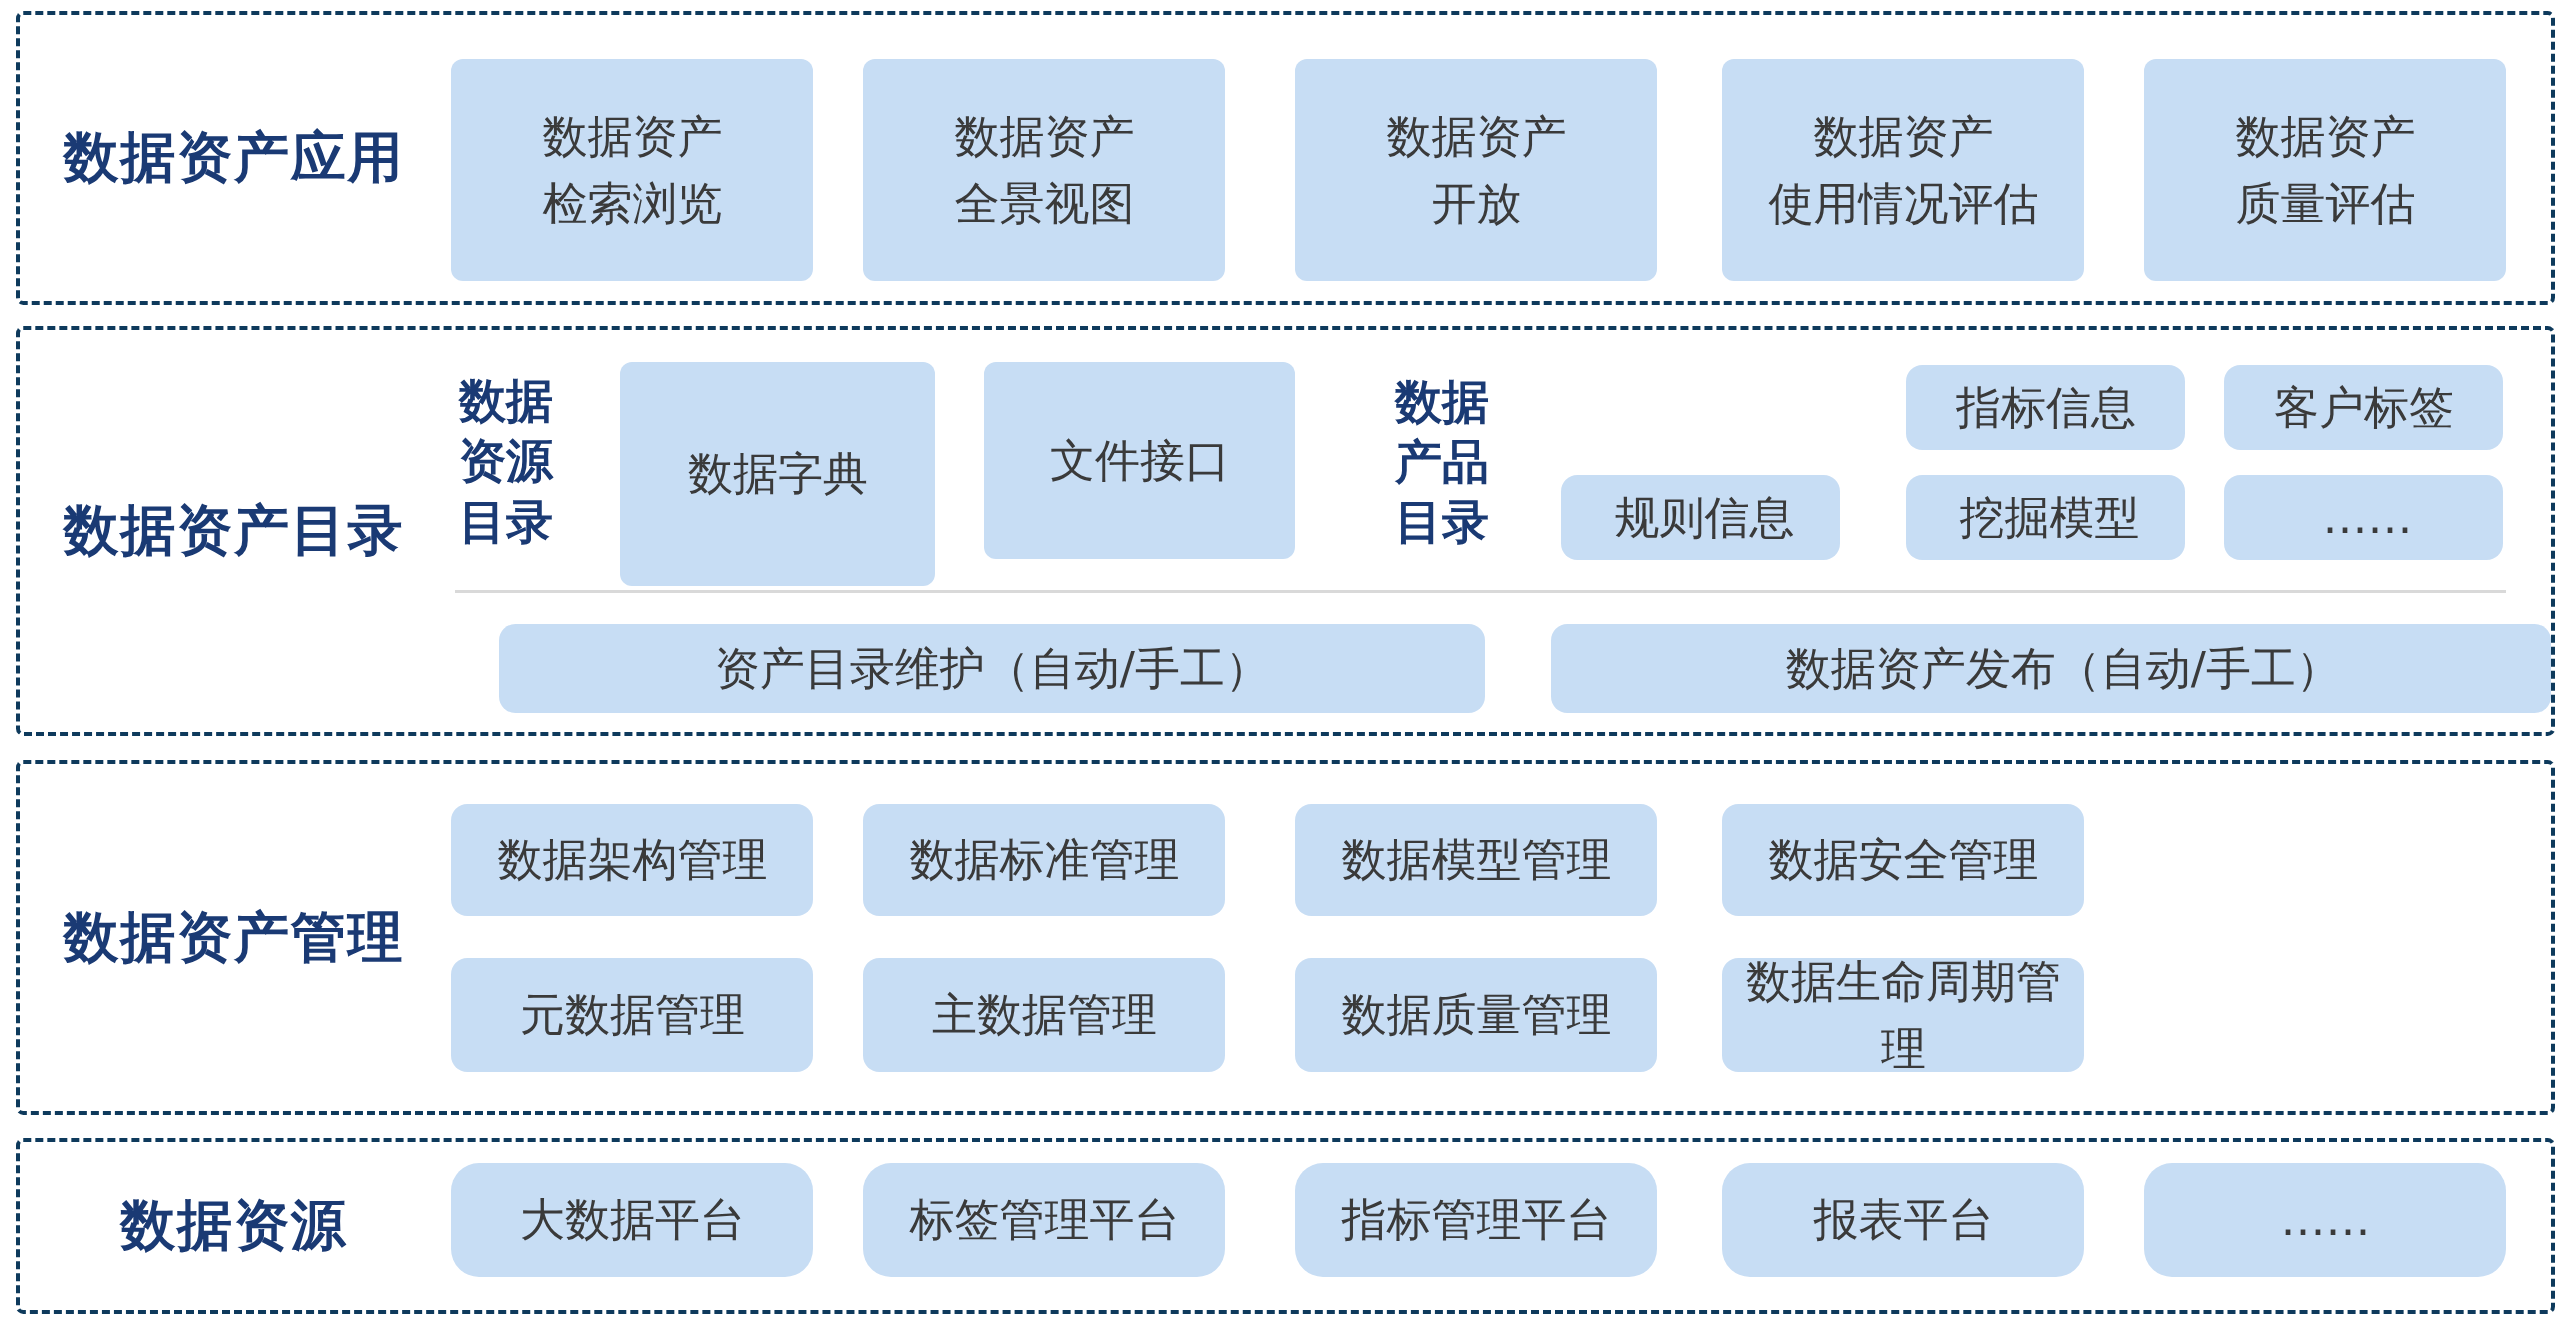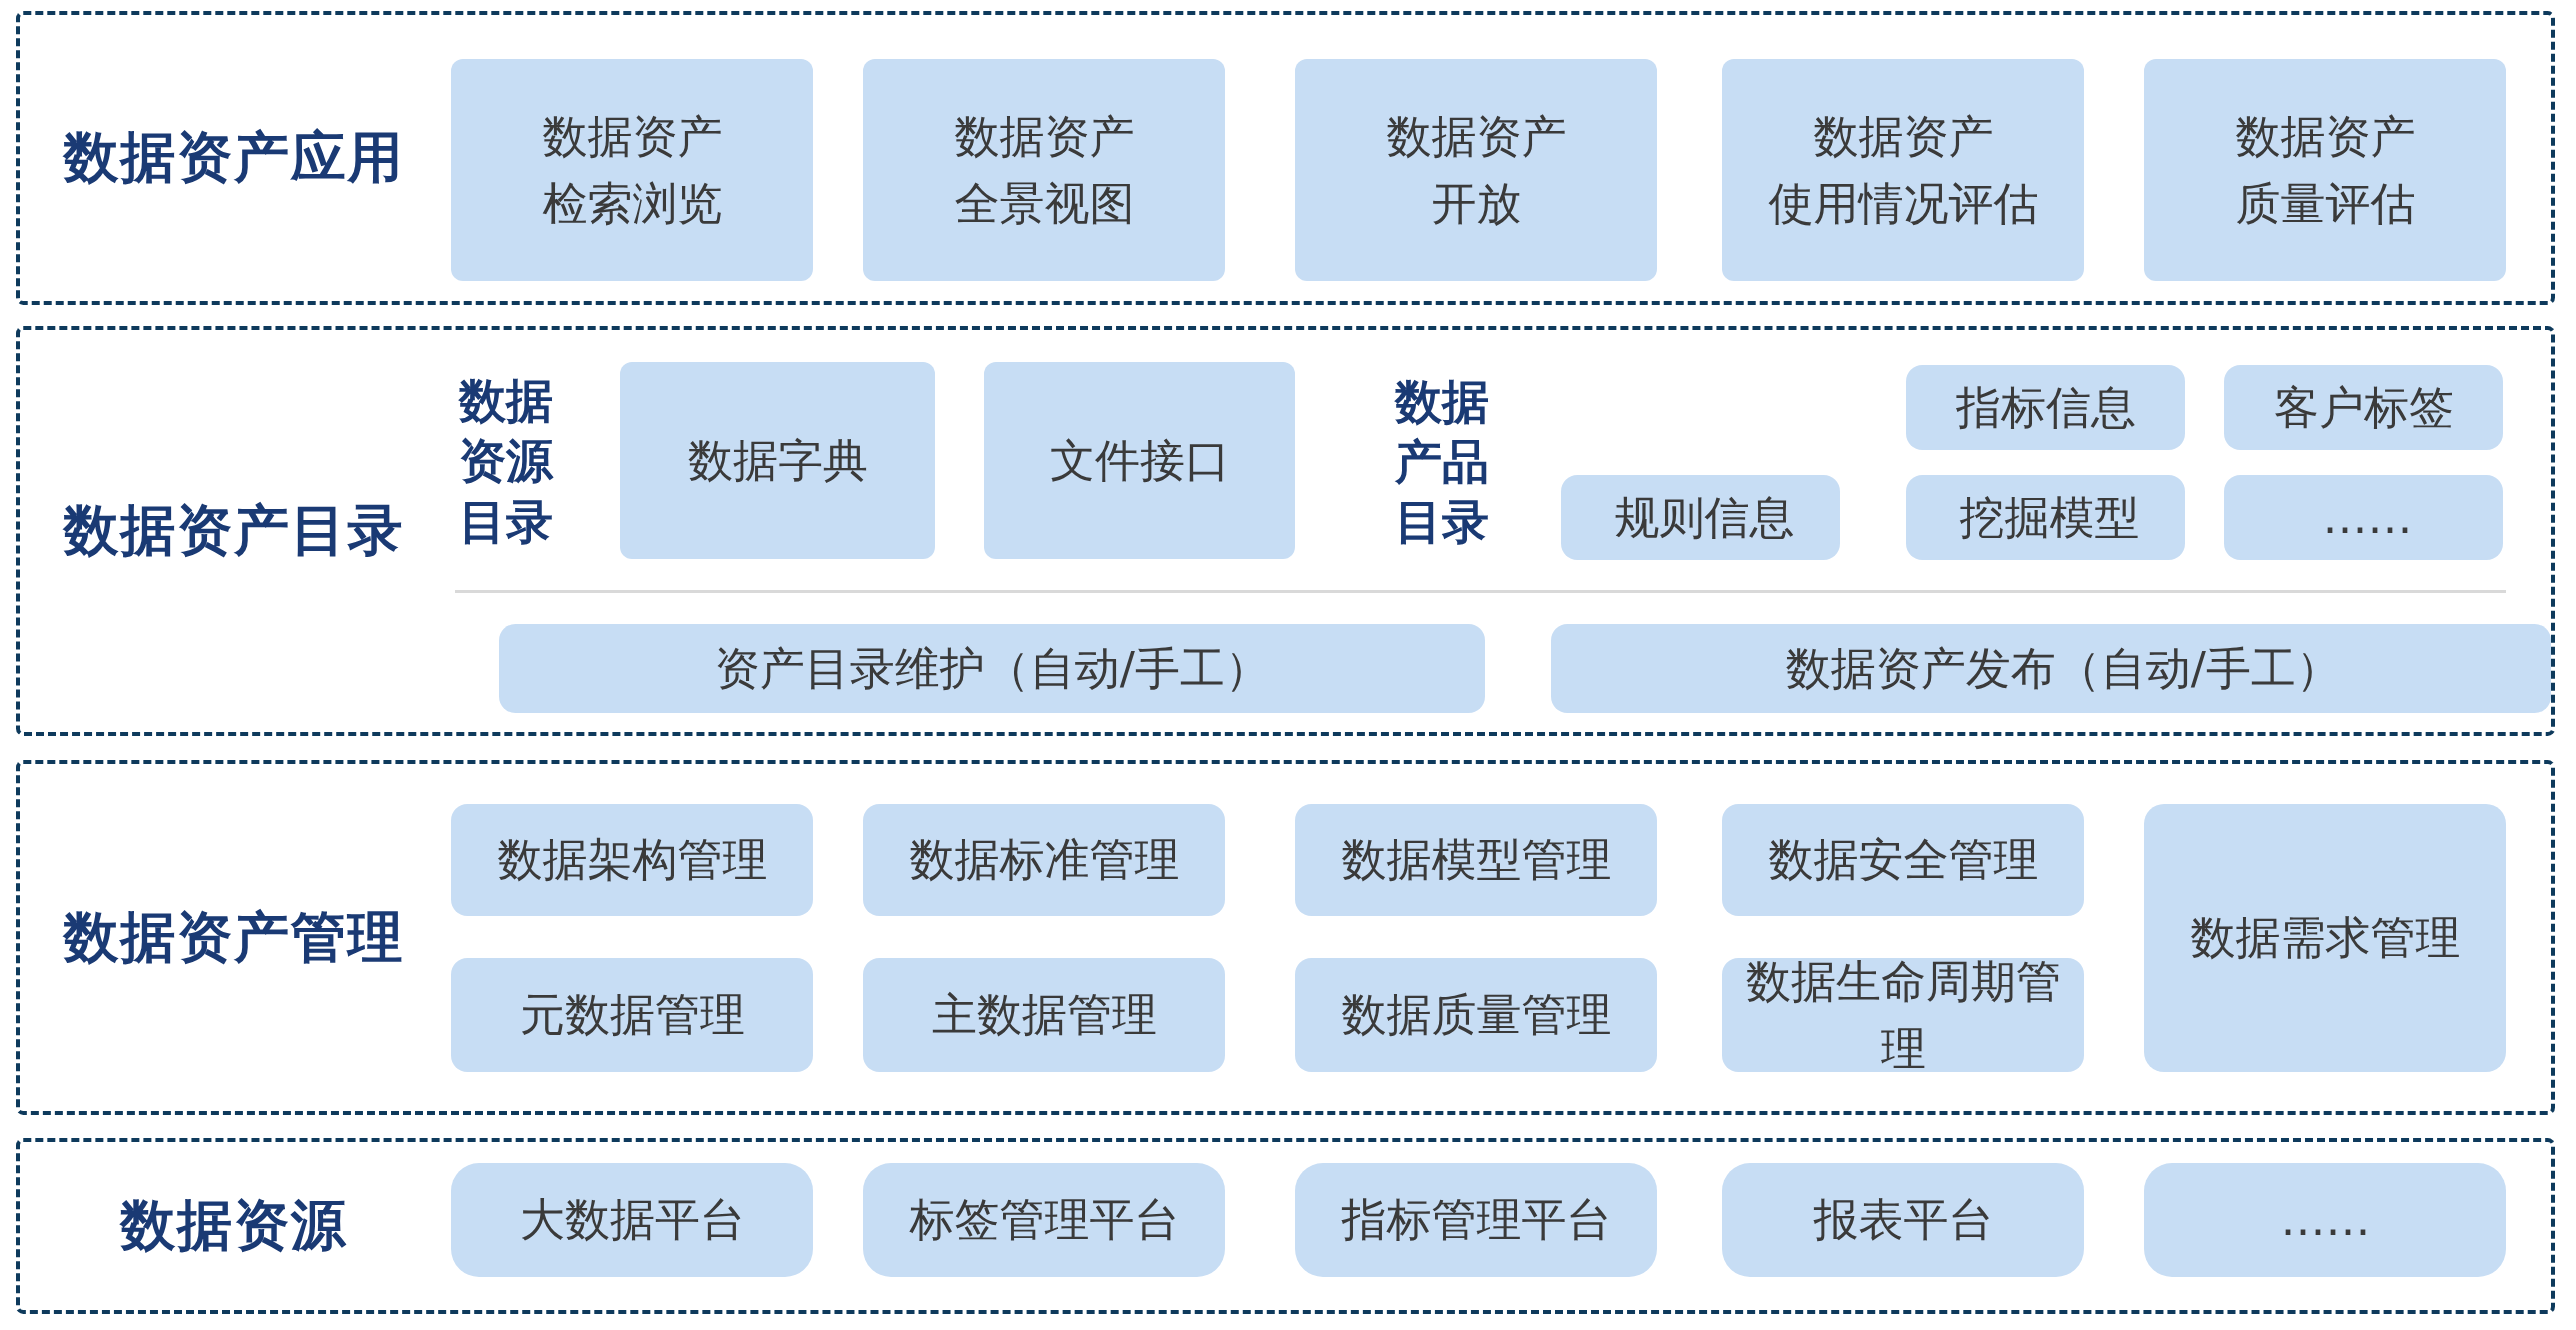--- a/index.html
+++ b/index.html
@@ -75,21 +75,21 @@
   
   .apps-box { top: 44px; height: 222px; width: 362px; }
   .c1 { left: 431px; }
   .c2 { left: 843px; }
   .c3 { left: 1275px; }
   .c4 { left: 1702px; }
   .c5 { left: 2124px; }
 
   
   .cat-vlabel-res  { left: 413px;  top: 27px; width: 145px; height: 209px; }
-  .cat-box-dict    { left: 600px;  top: 32px; width: 315px; height: 197px; }
+  .cat-box-dict    { left: 600px;  top: 32px; width: 315px; height: 224px; }
   .cat-box-file    { left: 964px; top: 32px; width: 311px; height: 197px; }
   .cat-vlabel-prod { left: 1349px; top: 32px; width: 145px; height: 200px; }
   .cat-small { width: 279px; height: 85px; border-radius: 16.4px; }
   .sc1 { left: 1541px; }
   .sc2 { left: 1886px; }
   .sc3 { left: 2204px; }
   .sr1 { top: 35px; }
   .sr2 { top: 145px; padding-left: 16px; }
   .cat-divider { top: 260px; left: 435px; width: 2051px; }
   .cat-wide { top: 294px; height: 89px; border-radius: 16.4px; margin-left: 44px; }
@@ -151,21 +151,20 @@
   <div class="section" id="sec-management">
     <div class="sec-label">数据资产管理</div>
     <div class="box mgmt-box mr1 c1">数据架构管理</div>
     <div class="box mgmt-box mr1 c2">数据标准管理</div>
     <div class="box mgmt-box mr1 c3">数据模型管理</div>
     <div class="box mgmt-box mr1 c4">数据安全管理</div>
     <div class="box mgmt-box mr2 c1">元数据管理</div>
     <div class="box mgmt-box mr2 c2">主数据管理</div>
     <div class="box mgmt-box mr2 c3">数据质量管理</div>
     <div class="box mgmt-box mr2 c4">数据生命周期管理</div>
-    <div class="box mgmt-tall">数据需求管理</div>
   </div>
 
   <div class="section" id="sec-resources">
     <div class="sec-label">数据资源</div>
     <div class="box res-box c1">大数据平台</div>
     <div class="box res-box c2">标签管理平台</div>
     <div class="box res-box c3">指标管理平台</div>
     <div class="box res-box c4">报表平台</div>
     <div class="box res-box c5">……</div>
   </div>

